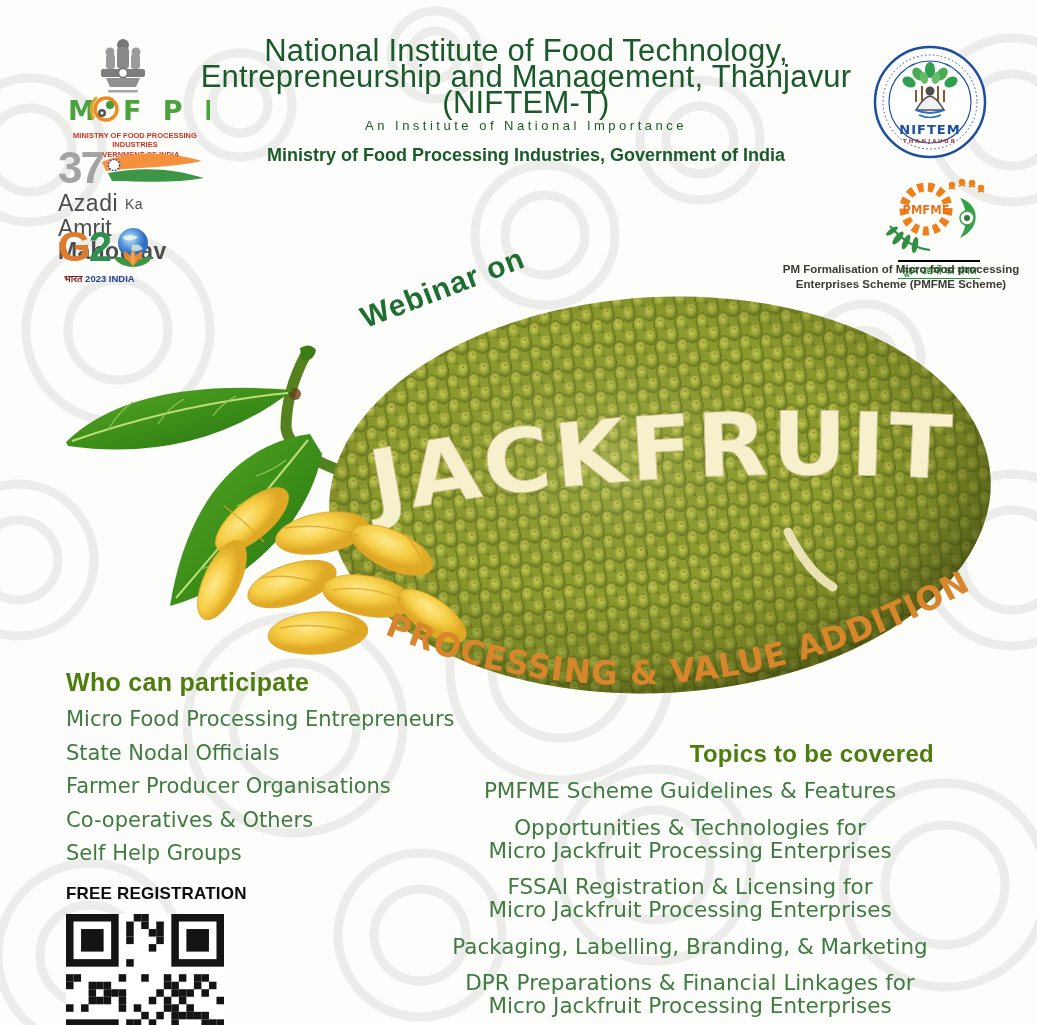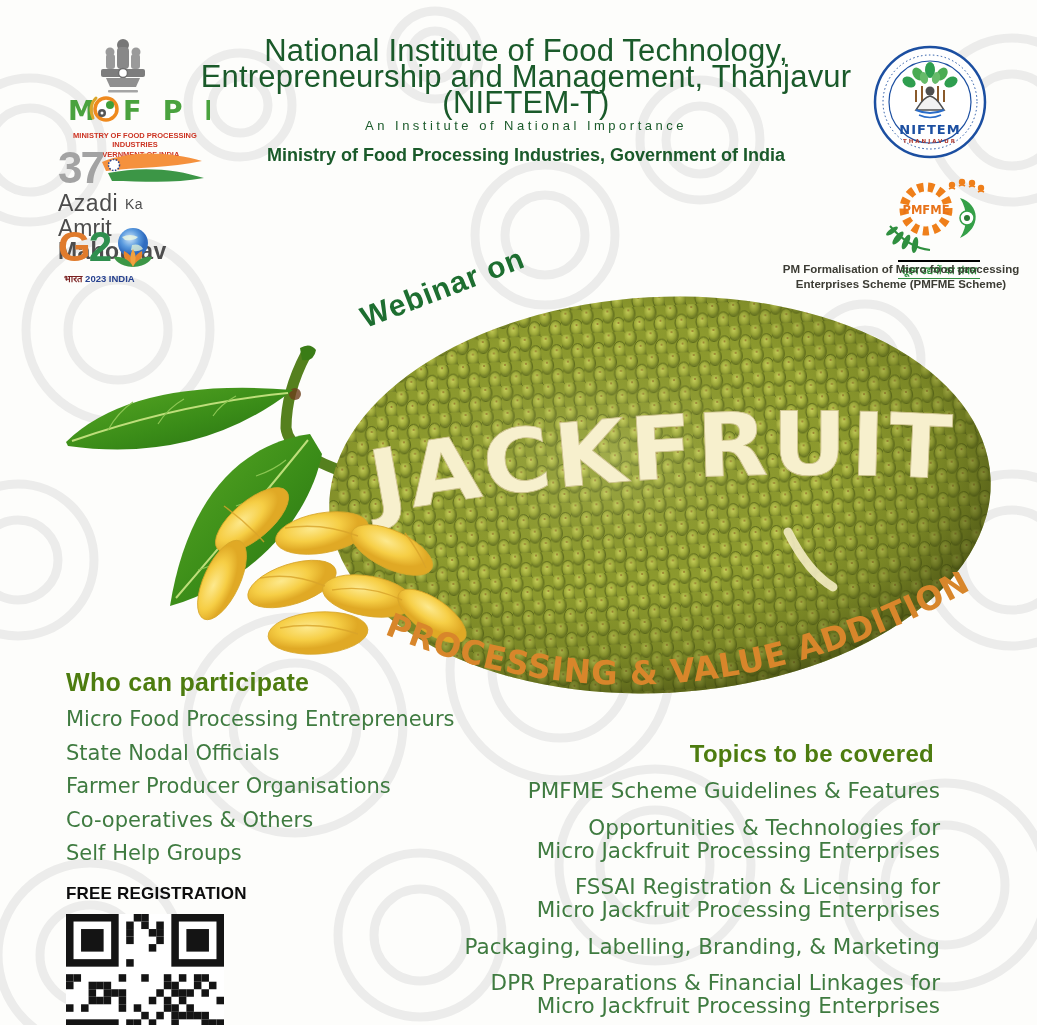--- a/index.html
+++ b/index.html
@@ -65,21 +65,21 @@
 
   
   .registration { left:66px; top:884px; z-index:4; }
   .free { font-size:17px; font-weight:800; color:#0d0d0d; letter-spacing:0.2px; }
   .qr { margin-top:10px; width:158px; height:158px; background:#fff; }
   .qr svg { display:block; }
 
   
   .topics { left:440px; top:740px; width:500px; text-align:right; z-index:4; }
   .topics .sec-head { font-size:24px; margin-right:6px; }
-  .topics ul { list-style:none; margin-top:11px; }
+  .topics ul { list-style:none; margin-top:11px;text-align:center; }
   .topics li { font-family:"DejaVu Sans", sans-serif; font-size:21.5px; color:#3f7b40; line-height:23px; margin-bottom:13.5px; }
   .topic-line:empty { display:none; }
 
   svg text { font-family:"DejaVu Sans", sans-serif; }
 </style>
 </head>
 <body>
 
 <div class="poster">
 

